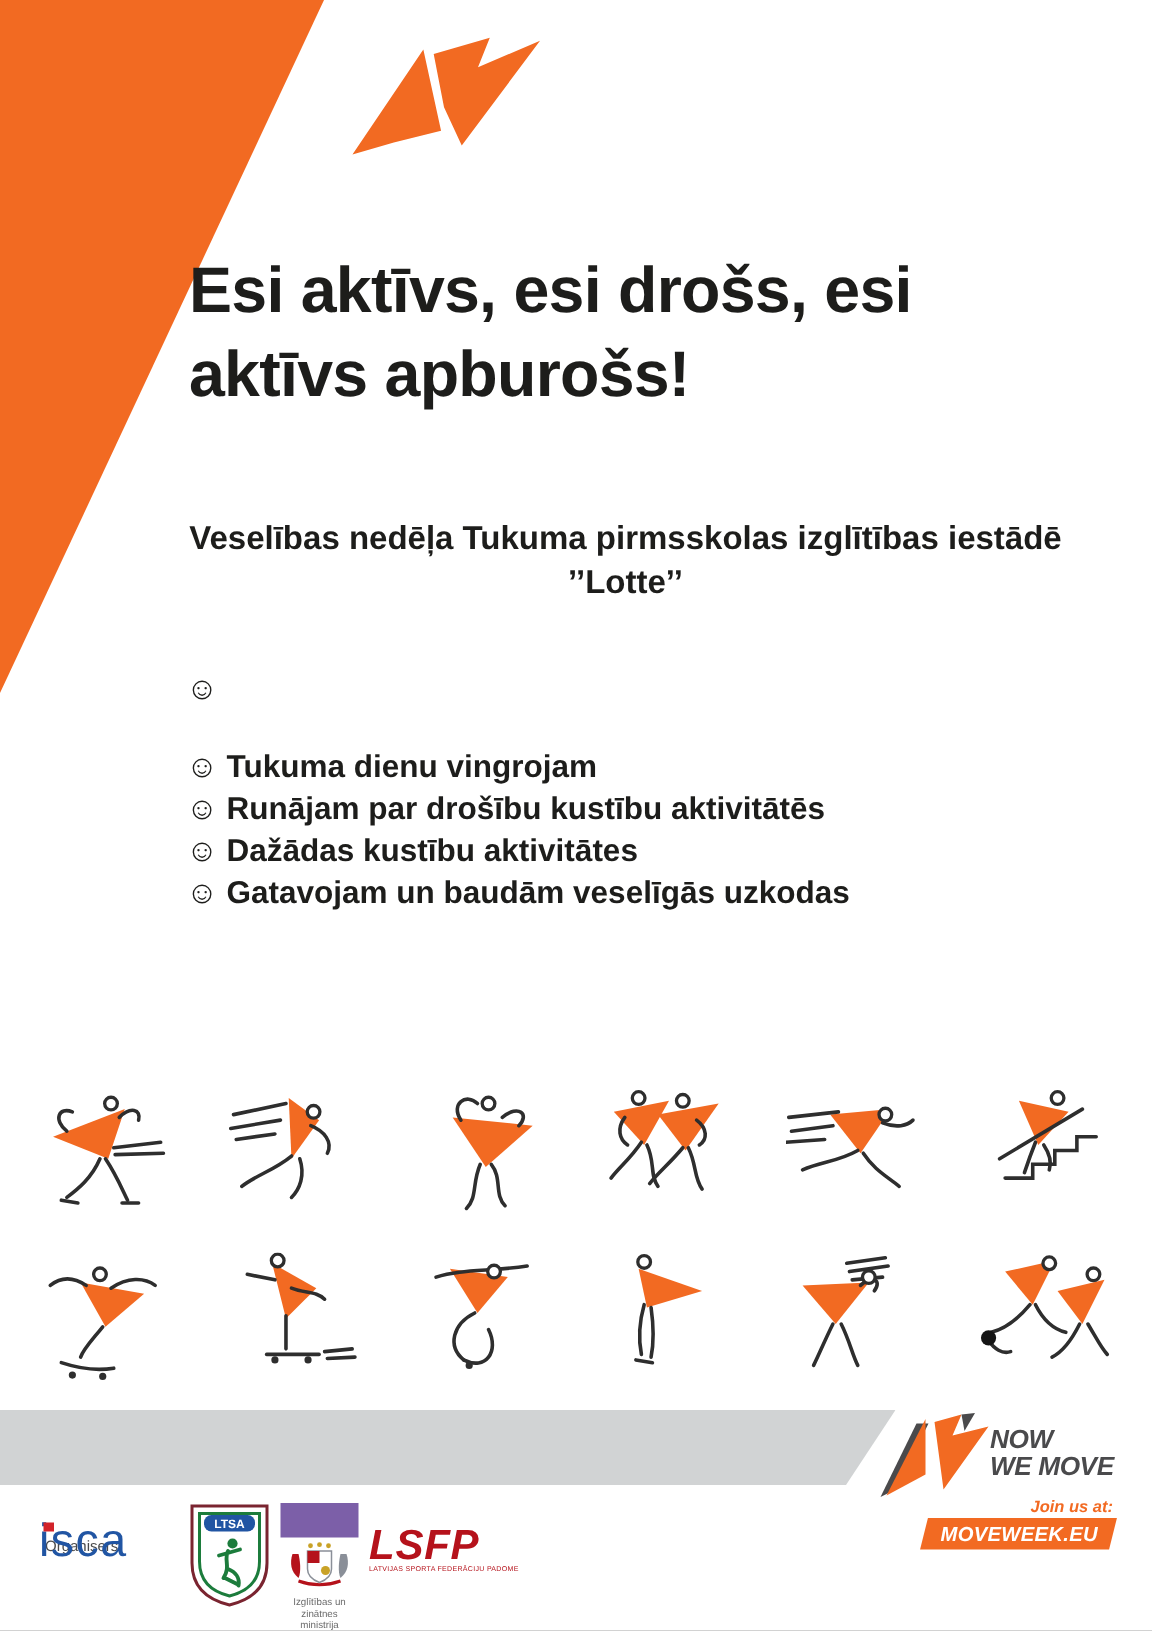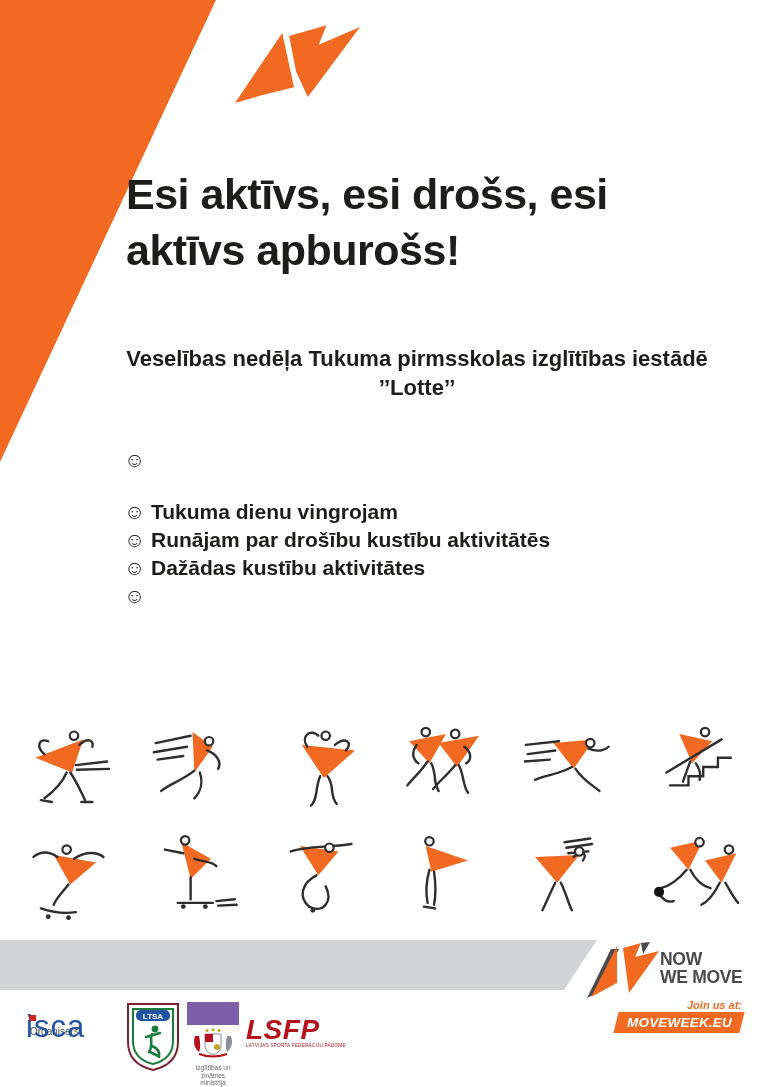--- a/index.html
+++ b/index.html
@@ -27,21 +27,21 @@
 
   .figrow { position:absolute; left:12px; width:744px; display:flex; }
   .figrow-1 { top:720px; height:94px; }
   .figrow-2 { top:828px; height:102px; }
   .fig-slot { flex:1; display:flex; align-items:center; justify-content:center; }
 
   .stripe { position:absolute; left:0; top:940px; width:600px; height:50px;
     background:#D1D3D4; clip-path:polygon(0 0,99.5% 0,94% 100%,0 100%); }
 
   .nwm-arrow { position:absolute; left:583px; top:941px; width:80px; height:60px; }
-  .nwm-text { position:absolute; left:660px; top:950px; font-weight:900;
+  .nwm-text { position:absolute; left:660px; top:950px; font-style:italic; font-weight:900;
     color:#4A4A4C; font-size:17.5px; line-height:18px; letter-spacing:-0.3px; white-space:nowrap; }
   .nwm-join { position:absolute; left:612px; top:999px; width:130px; text-align:right;
     color:#F26A22; font-style:italic; font-weight:bold; font-size:11px; }
   .nwm-badge { position:absolute; left:616px; top:1012px; width:126px; height:21px;
     background:#F26A22; transform:skewX(-14deg); display:flex; align-items:center; justify-content:center; }
   .nwm-badge span { transform:skewX(14deg); color:#fff; font-style:italic; font-weight:900; font-size:13.5px; letter-spacing:0.2px; }
 
   .organisers-label { position:absolute; left:30px; top:1026px; font-size:10px; color:#4a4a4a; }
   .isca-text { position:absolute; left:26px; top:1010px; font-size:31px; font-weight:400;
     color:#2155A3; letter-spacing:1px; text-transform:lowercase; line-height:34px; }
@@ -78,21 +78,21 @@
   <div class="subtitle">
     <div>Veselības nedēļa Tukuma pirmsskolas izglītības iestādē</div>
     <div>’’Lotte’’</div>
   </div>
 
   <ul class="bullets">
       <li><span class="smiley">☺</span></li>
       <li><span class="smiley">☺</span><span>Tukuma dienu vingrojam</span></li>
       <li><span class="smiley">☺</span><span>Runājam par drošību kustību aktivitātēs</span></li>
       <li><span class="smiley">☺</span><span>Dažādas kustību aktivitātes</span></li>
-      <li><span class="smiley">☺</span></li>
+      <li><span class="smiley">☺</span><span>Gatavojam un baudām veselīgās uzkodas</span></li>
     </ul>
 
   <div class="figrow figrow-1">
       <div class="fig-slot">
         <svg viewBox="0 0 100 92" width="92" height="88">
           <polygon points="8,36 60,16 48,52" fill="#F26A22"></polygon>
           <path d="M18,32 C8,24 12,14 22,18" fill="none" stroke="#2e2e2e" stroke-width="2.6" stroke-linecap="round"></path>
           <path d="M56,22 C64,14 72,16 70,24" fill="none" stroke="#2e2e2e" stroke-width="2.6" stroke-linecap="round"></path>
           <path d="M52,44 L86,40" fill="none" stroke="#2e2e2e" stroke-width="2.6" stroke-linecap="round"></path>
           <path d="M53,49 L88,48" fill="none" stroke="#2e2e2e" stroke-width="2.6" stroke-linecap="round"></path>

